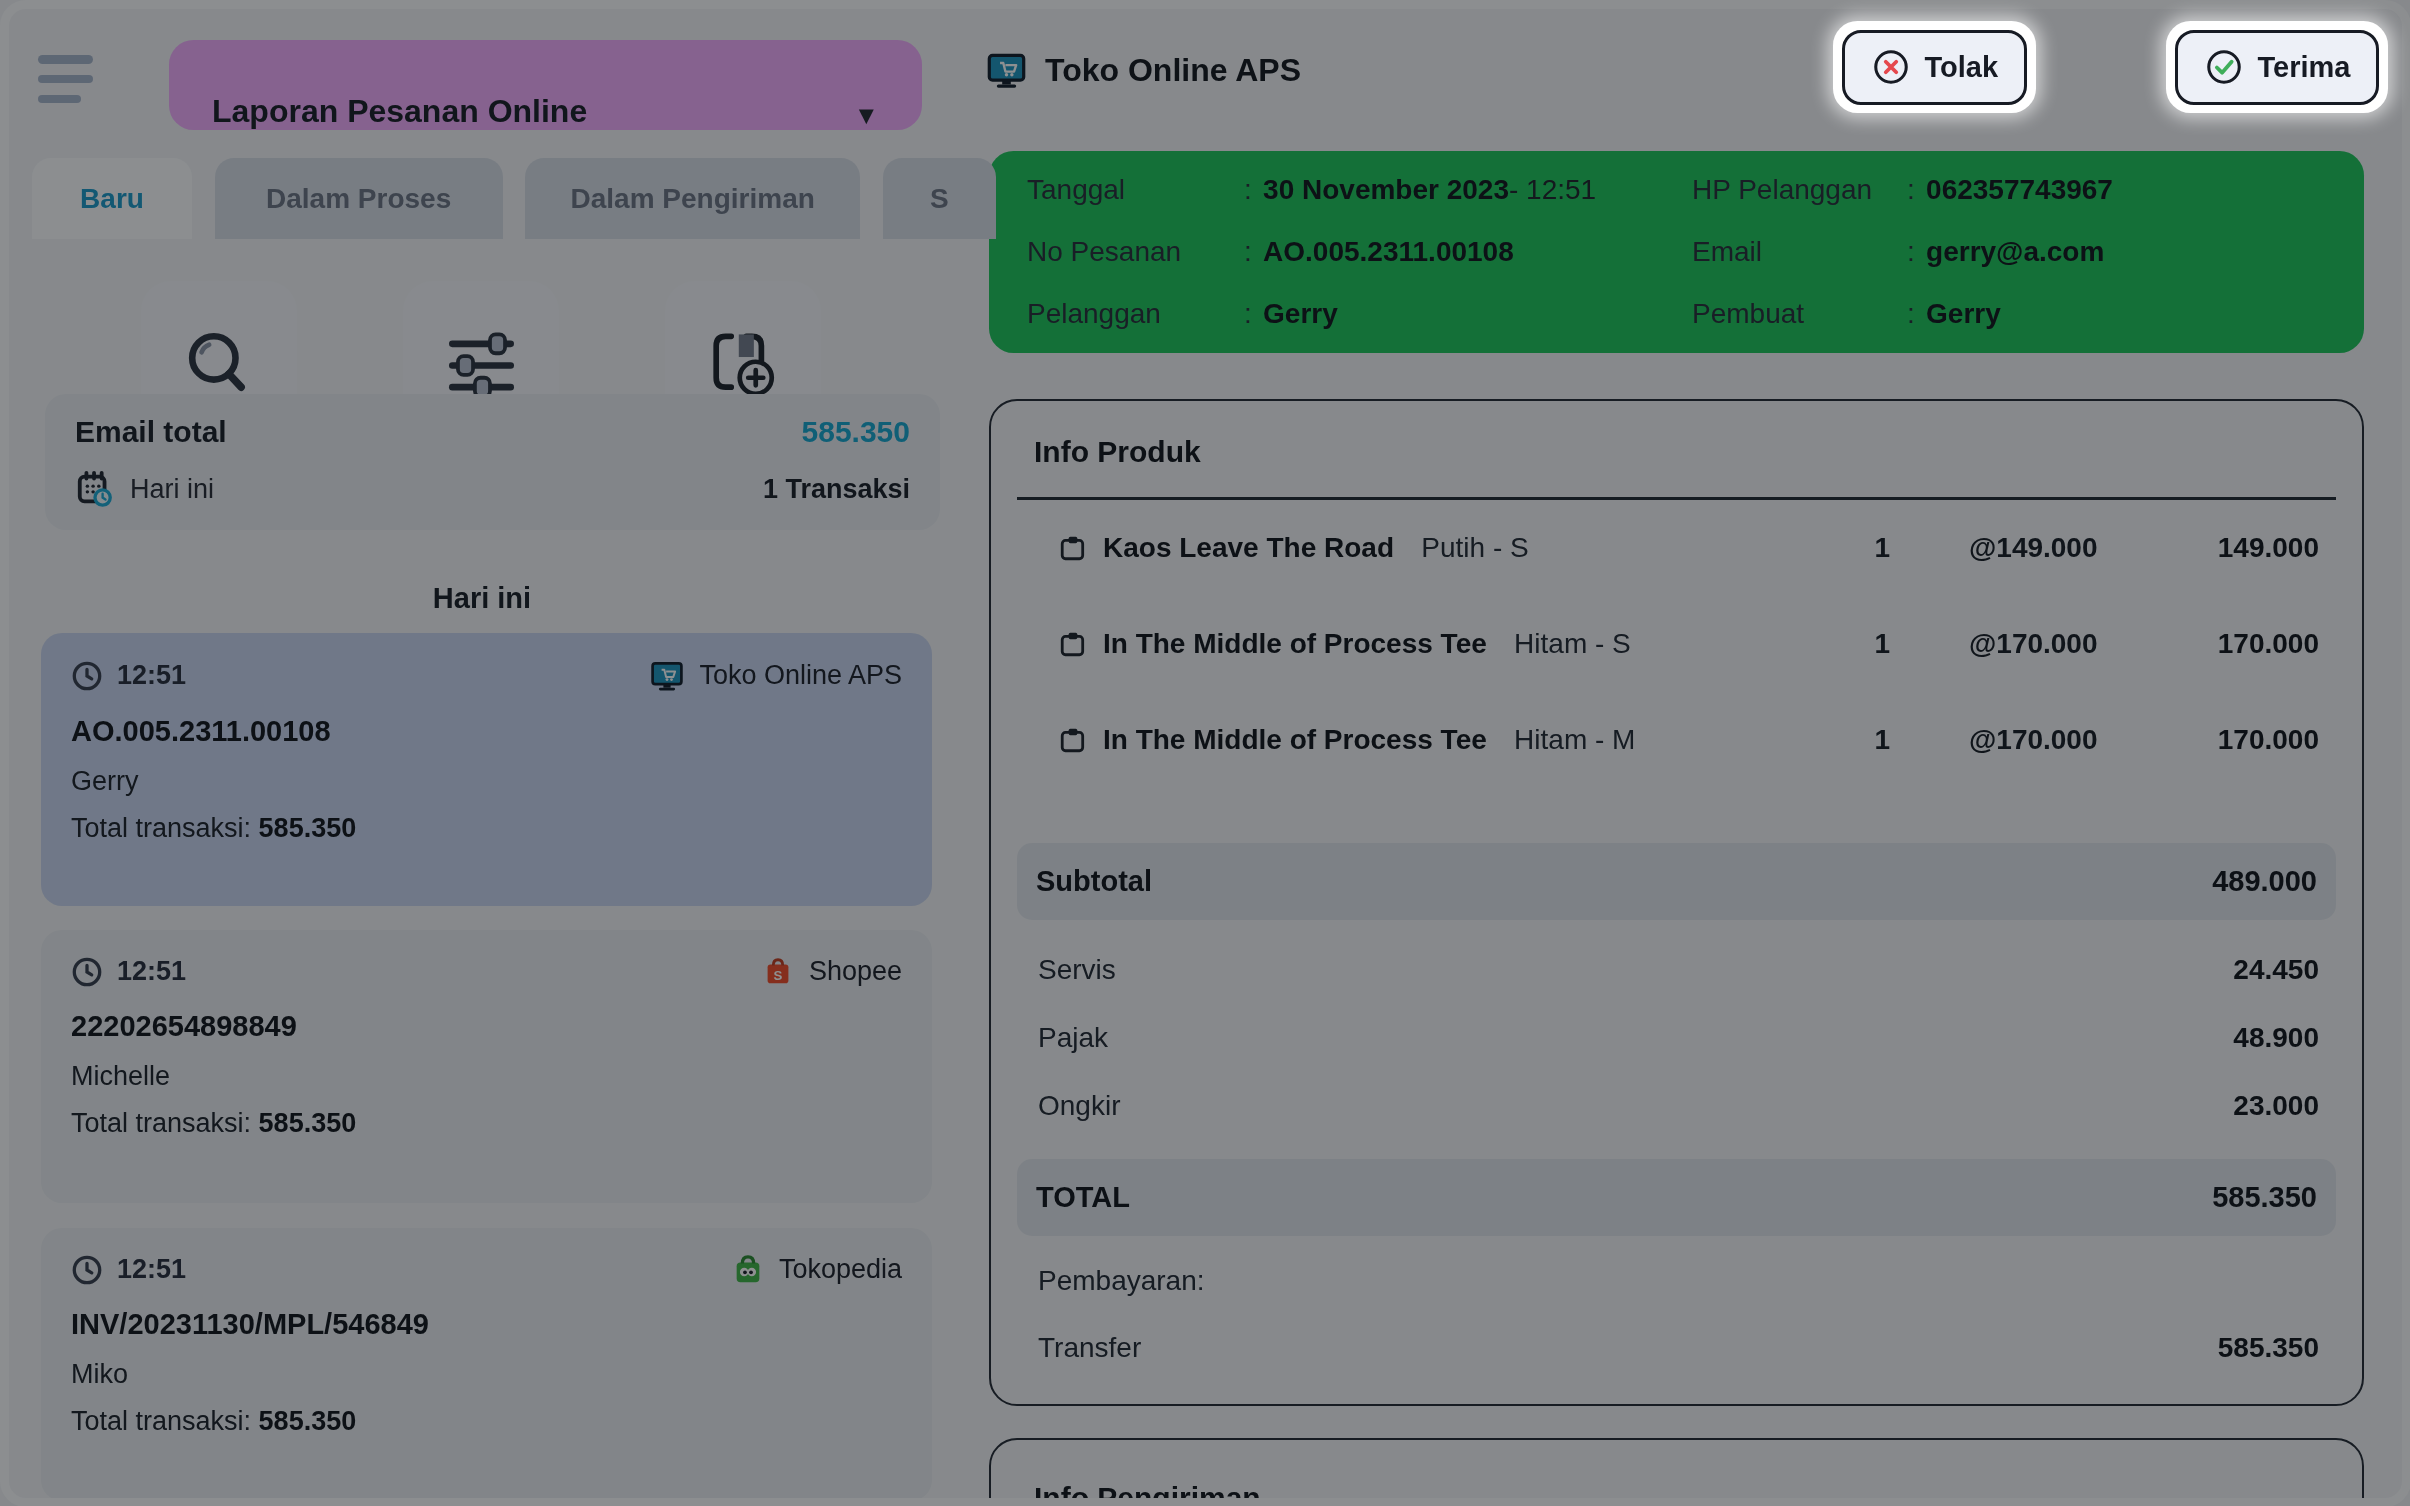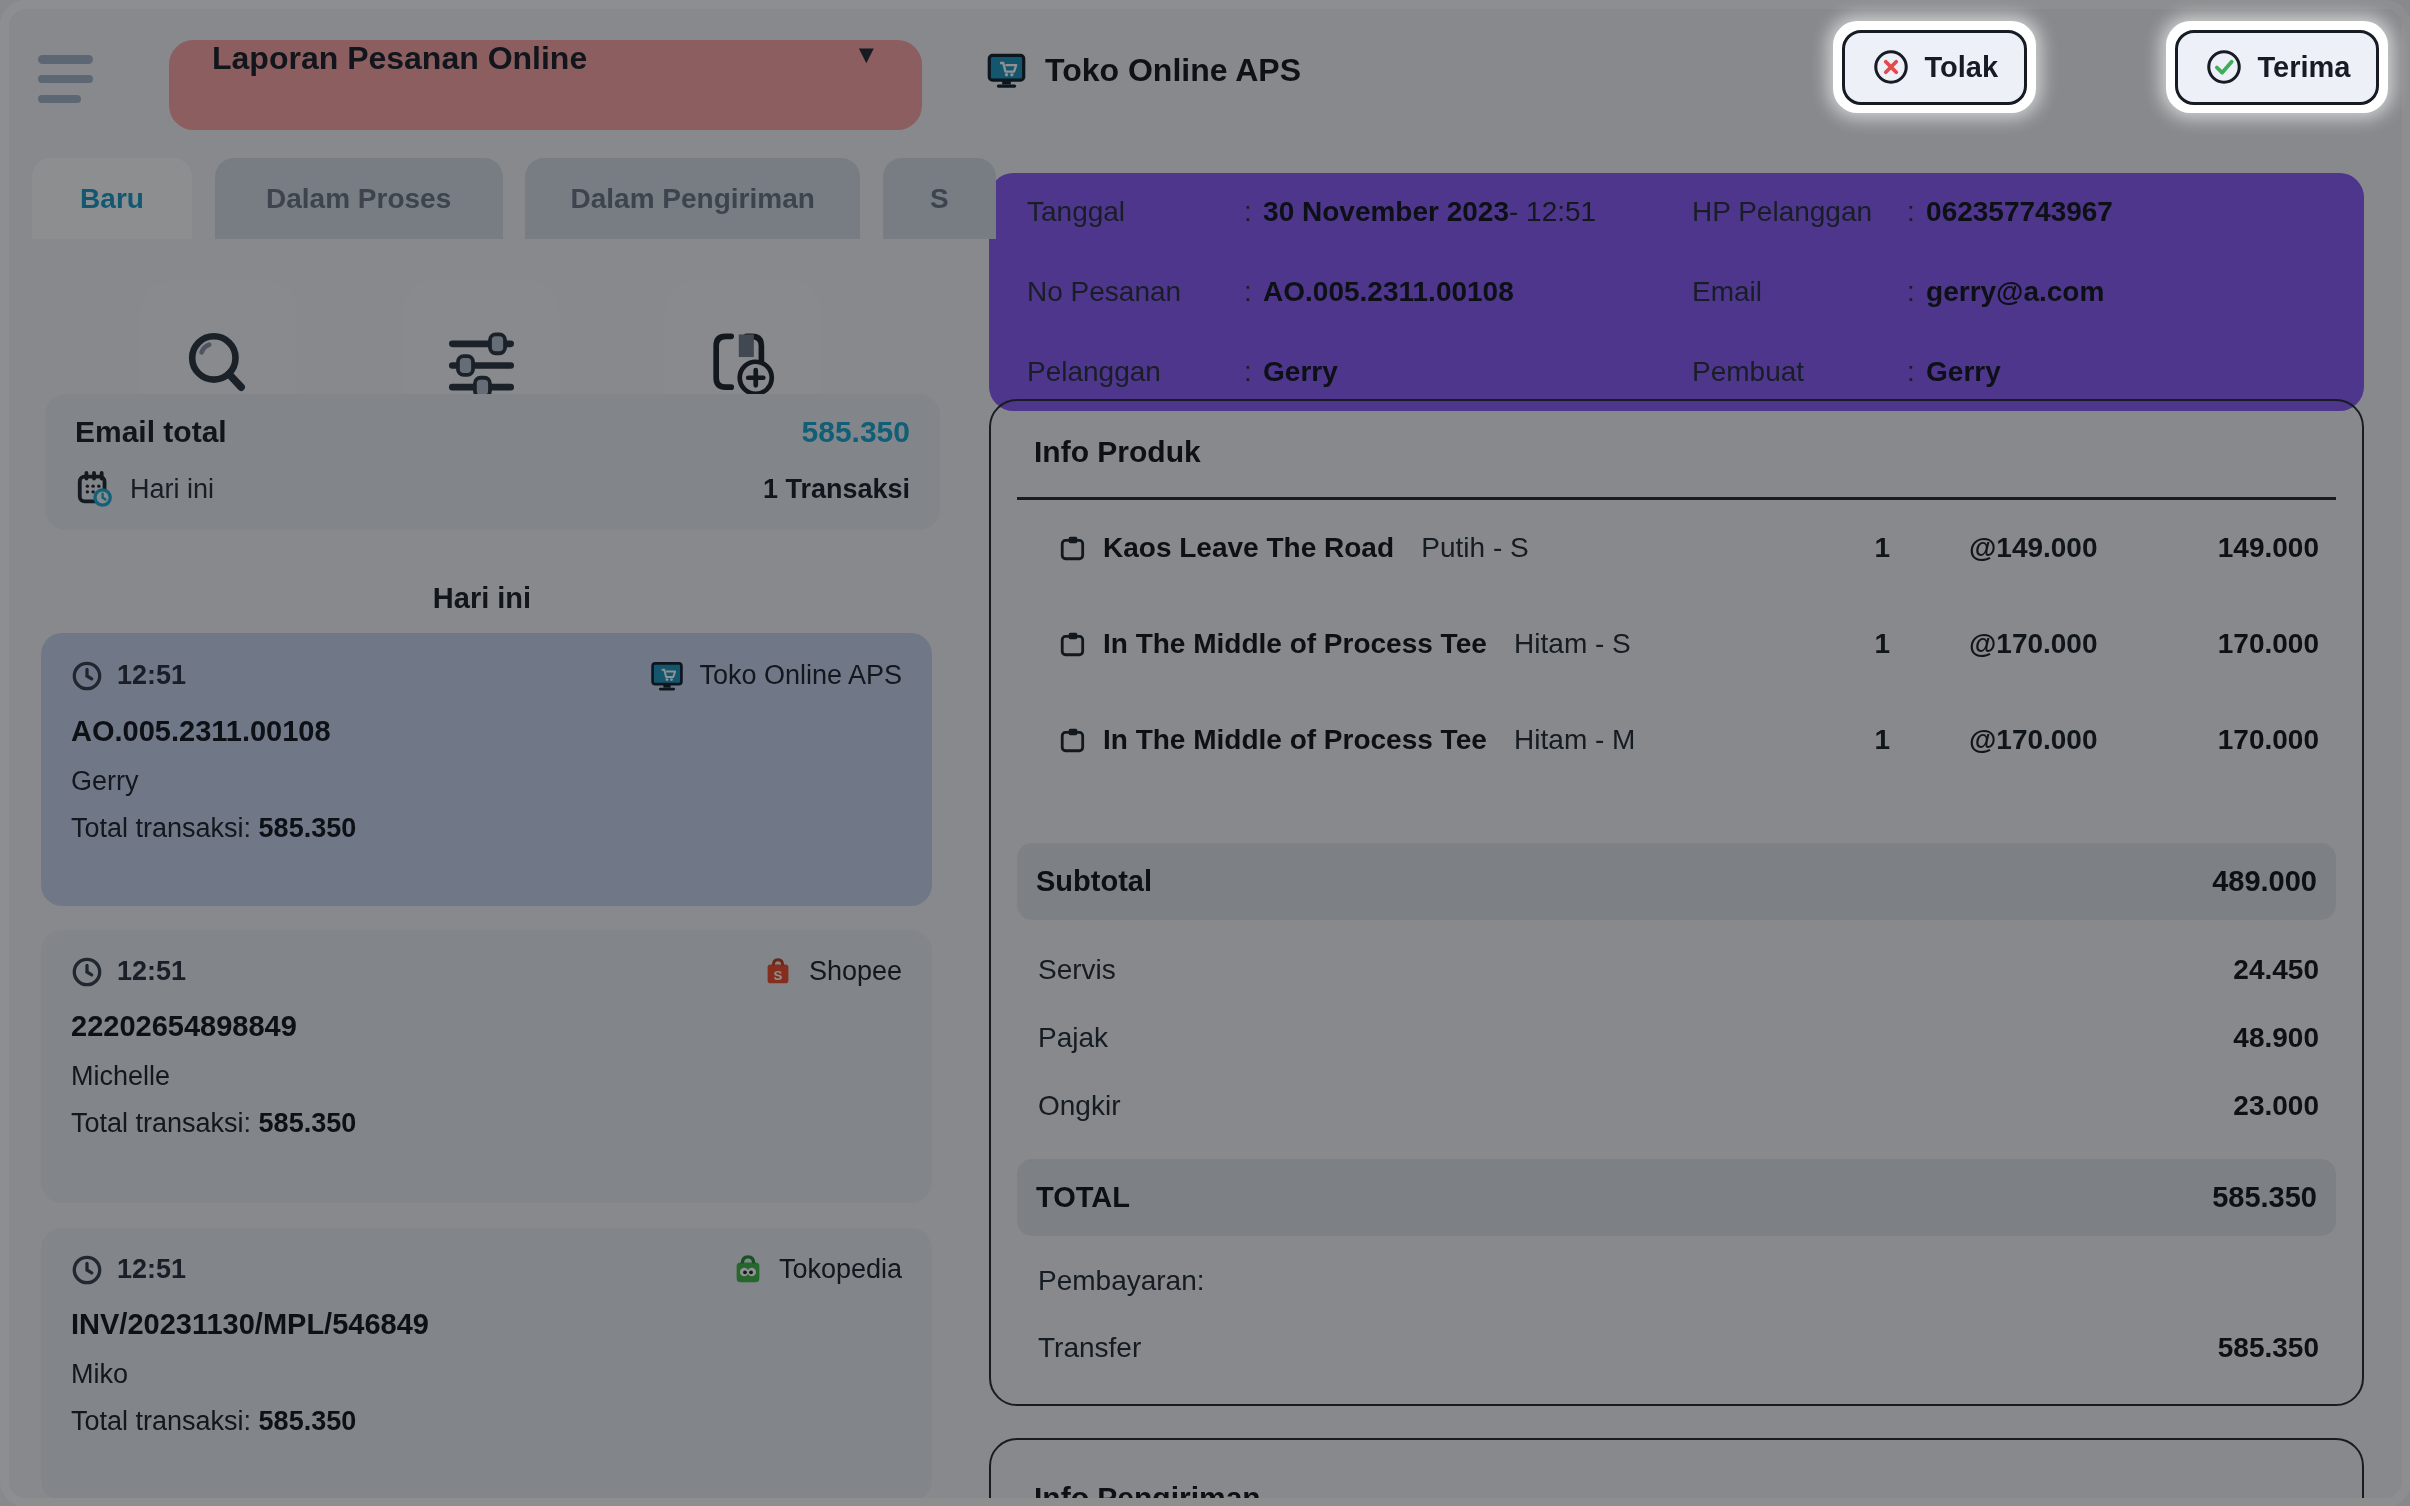--- a/index.html
+++ b/index.html
@@ -10,22 +10,22 @@
   
   .frame{position:absolute;inset:0;border:9.4px solid #fbfbfd;border-radius:26px;pointer-events:none;z-index:30;}
 
   
   .dim-overlay{position:absolute;inset:0;background:rgba(5,8,12,0.45);z-index:40;}
 
   
   .hamburger{left:38px;top:55px;width:55px;cursor:pointer;}
   .hamburger i{display:block;height:8.5px;border-radius:4.7px;background:#a7b4cb;margin-bottom:11.3px;}
   .hamburger i:last-child{margin-bottom:0;width:43px;}
-  .report-select{left:169px;top:40px;width:753px;height:90px;background:#fca5a5;border-radius:24.5px;
-    display:flex;align-items:flex-start;padding:0 43px;cursor:pointer;}
+  .report-select{left:169px;top:40px;width:753px;height:90px;background:#f0abfc;border-radius:24.5px;
+    display:flex;align-items:flex-end;padding:0 43px;cursor:pointer;}
   .report-select .lbl{font-size:32px;font-weight:700;color:#1d212b;}
   .report-select .caret{margin-left:auto;font-size:25.4px;color:#262b34;}
   .store-title{left:985px;top:49px;display:flex;align-items:center;gap:17px;}
   .store-title .txt{font-size:32px;font-weight:800;color:#161a22;}
 
   
   .spotlight{z-index:60;background:#ffffff;border-radius:24.5px;padding:8.5px;
     box-shadow:0 0 17px 5.6px rgba(255,255,255,0.6);cursor:pointer;}
   .spot-tolak{left:1833px;top:21px;}
   .spot-terima{left:2166px;top:21px;}
@@ -62,21 +62,21 @@
   .oc1{top:633px;} .oc2{top:930px;} .oc3{top:1228px;}
   .oc-row1{display:flex;justify-content:space-between;align-items:center;}
   .oc-time{display:flex;align-items:center;gap:14px;font-size:27px;font-weight:600;color:#2a3140;}
   .oc-channel{display:flex;align-items:center;gap:14px;font-size:27px;color:#20242e;}
   .oc-no{margin-top:21px;font-size:29px;font-weight:800;color:#14181f;}
   .oc-name{margin-top:18px;font-size:27px;color:#20252e;}
   .oc-total{margin-top:16px;font-size:27px;color:#20252e;}
   .oc-total b{font-weight:800;color:#14181f;}
 
   
-  .info-card{left:989px;top:173px;width:1375px;height:238px;background:#8b5cf6;border-radius:24.5px;
+  .info-card{left:989px;top:151px;width:1375px;height:202px;background:#22c55e;border-radius:24.5px;
     padding:22.6px 38px;display:grid;grid-template-columns:665px 1fr;}
   .info-col{display:flex;flex-direction:column;justify-content:space-between;}
   .info-row{display:flex;font-size:28px;color:#2b313d;align-items:baseline;}
   .info-row .l{width:217px;flex:none;}
   .info-col.c2 .l{width:215px;}
   .info-row .c{margin-right:11.3px;}
   .info-row .v{font-weight:800;color:#14181f;}
   .info-row .sfx{font-weight:500;color:#22272f;}
 
   

